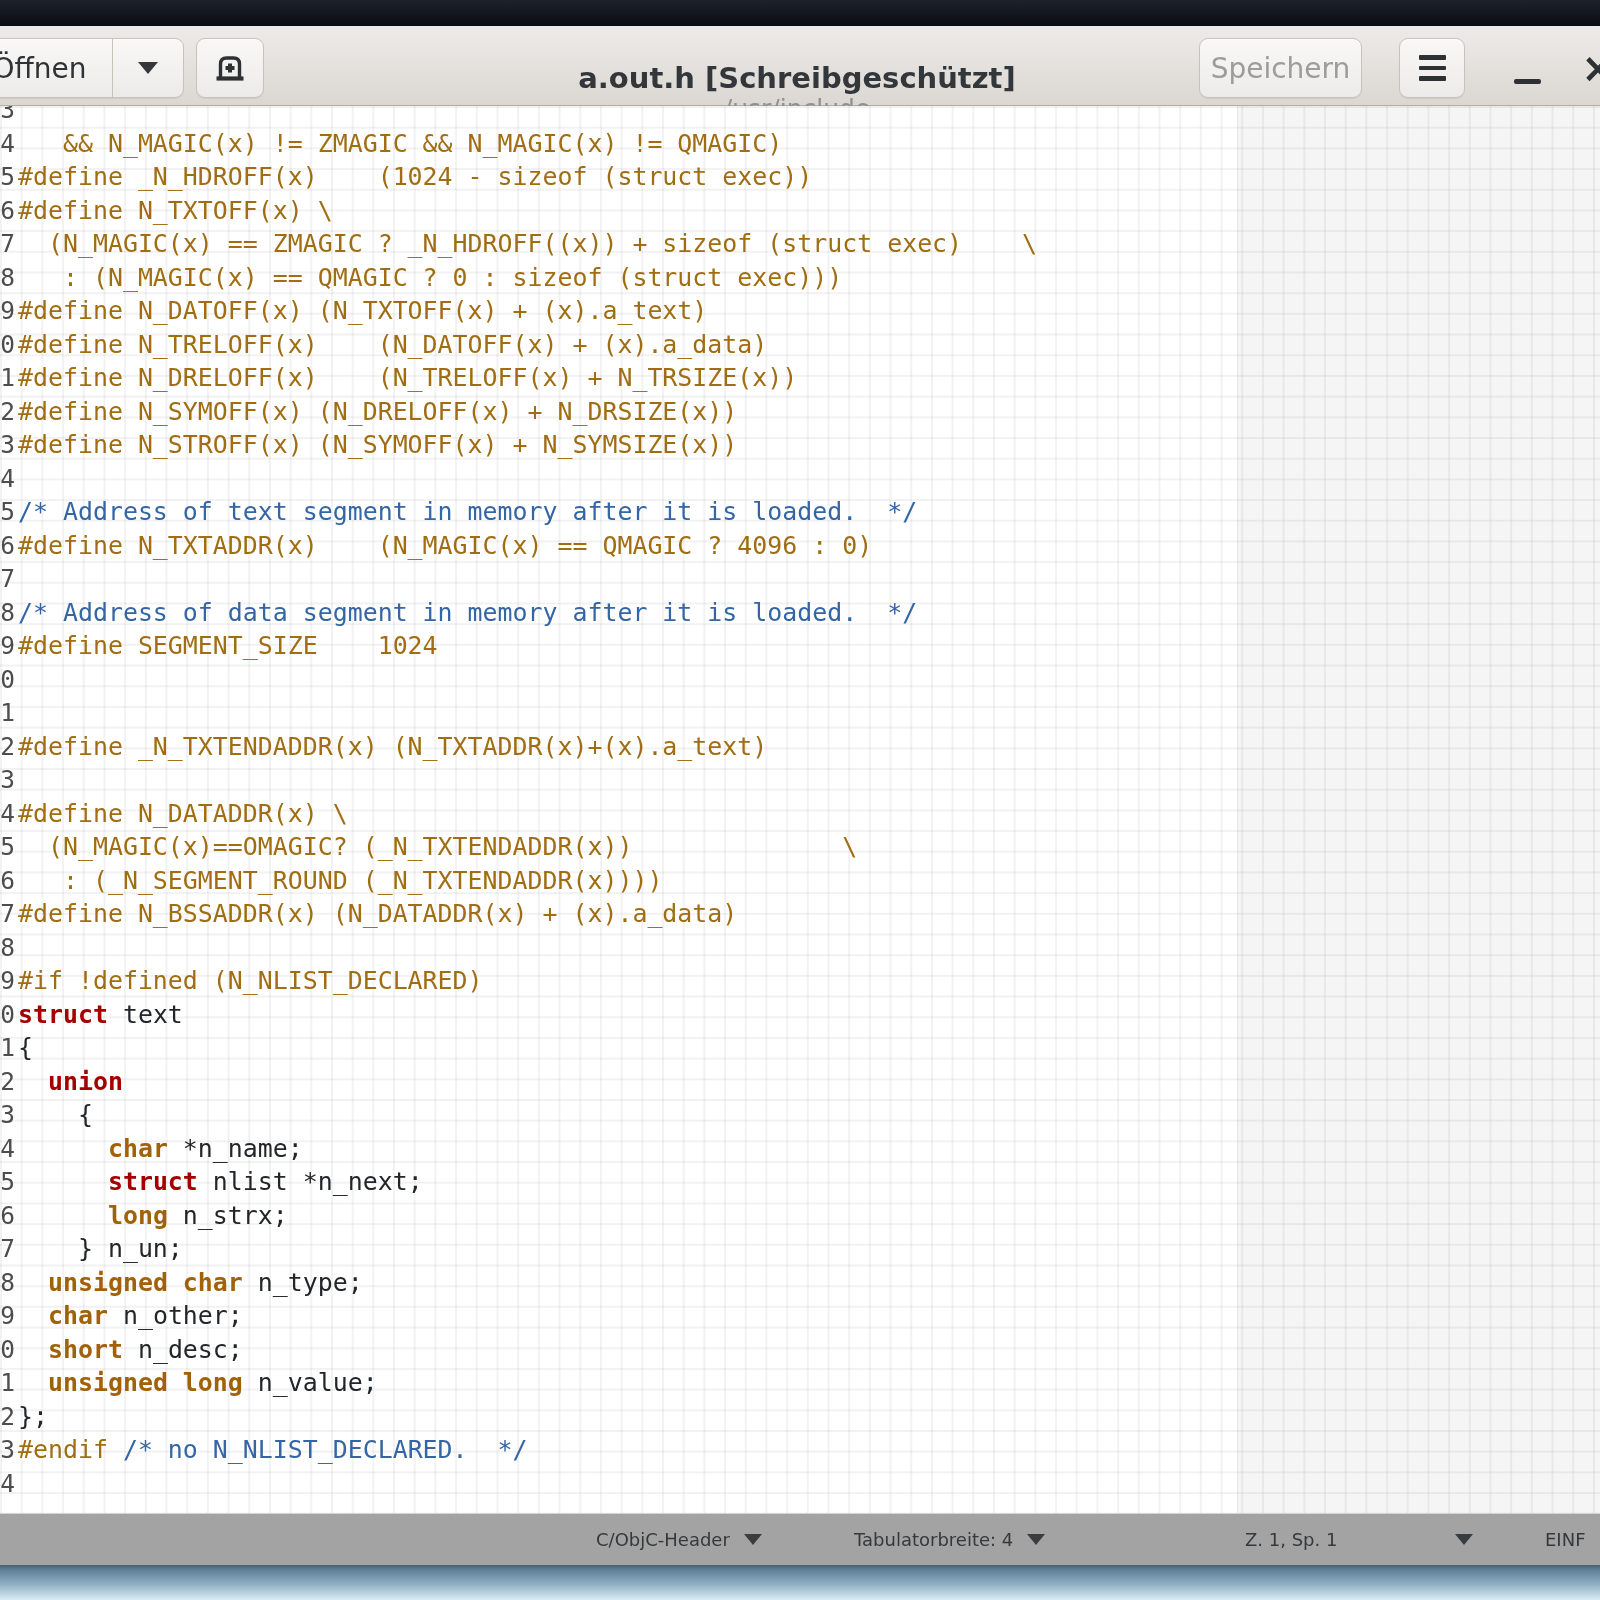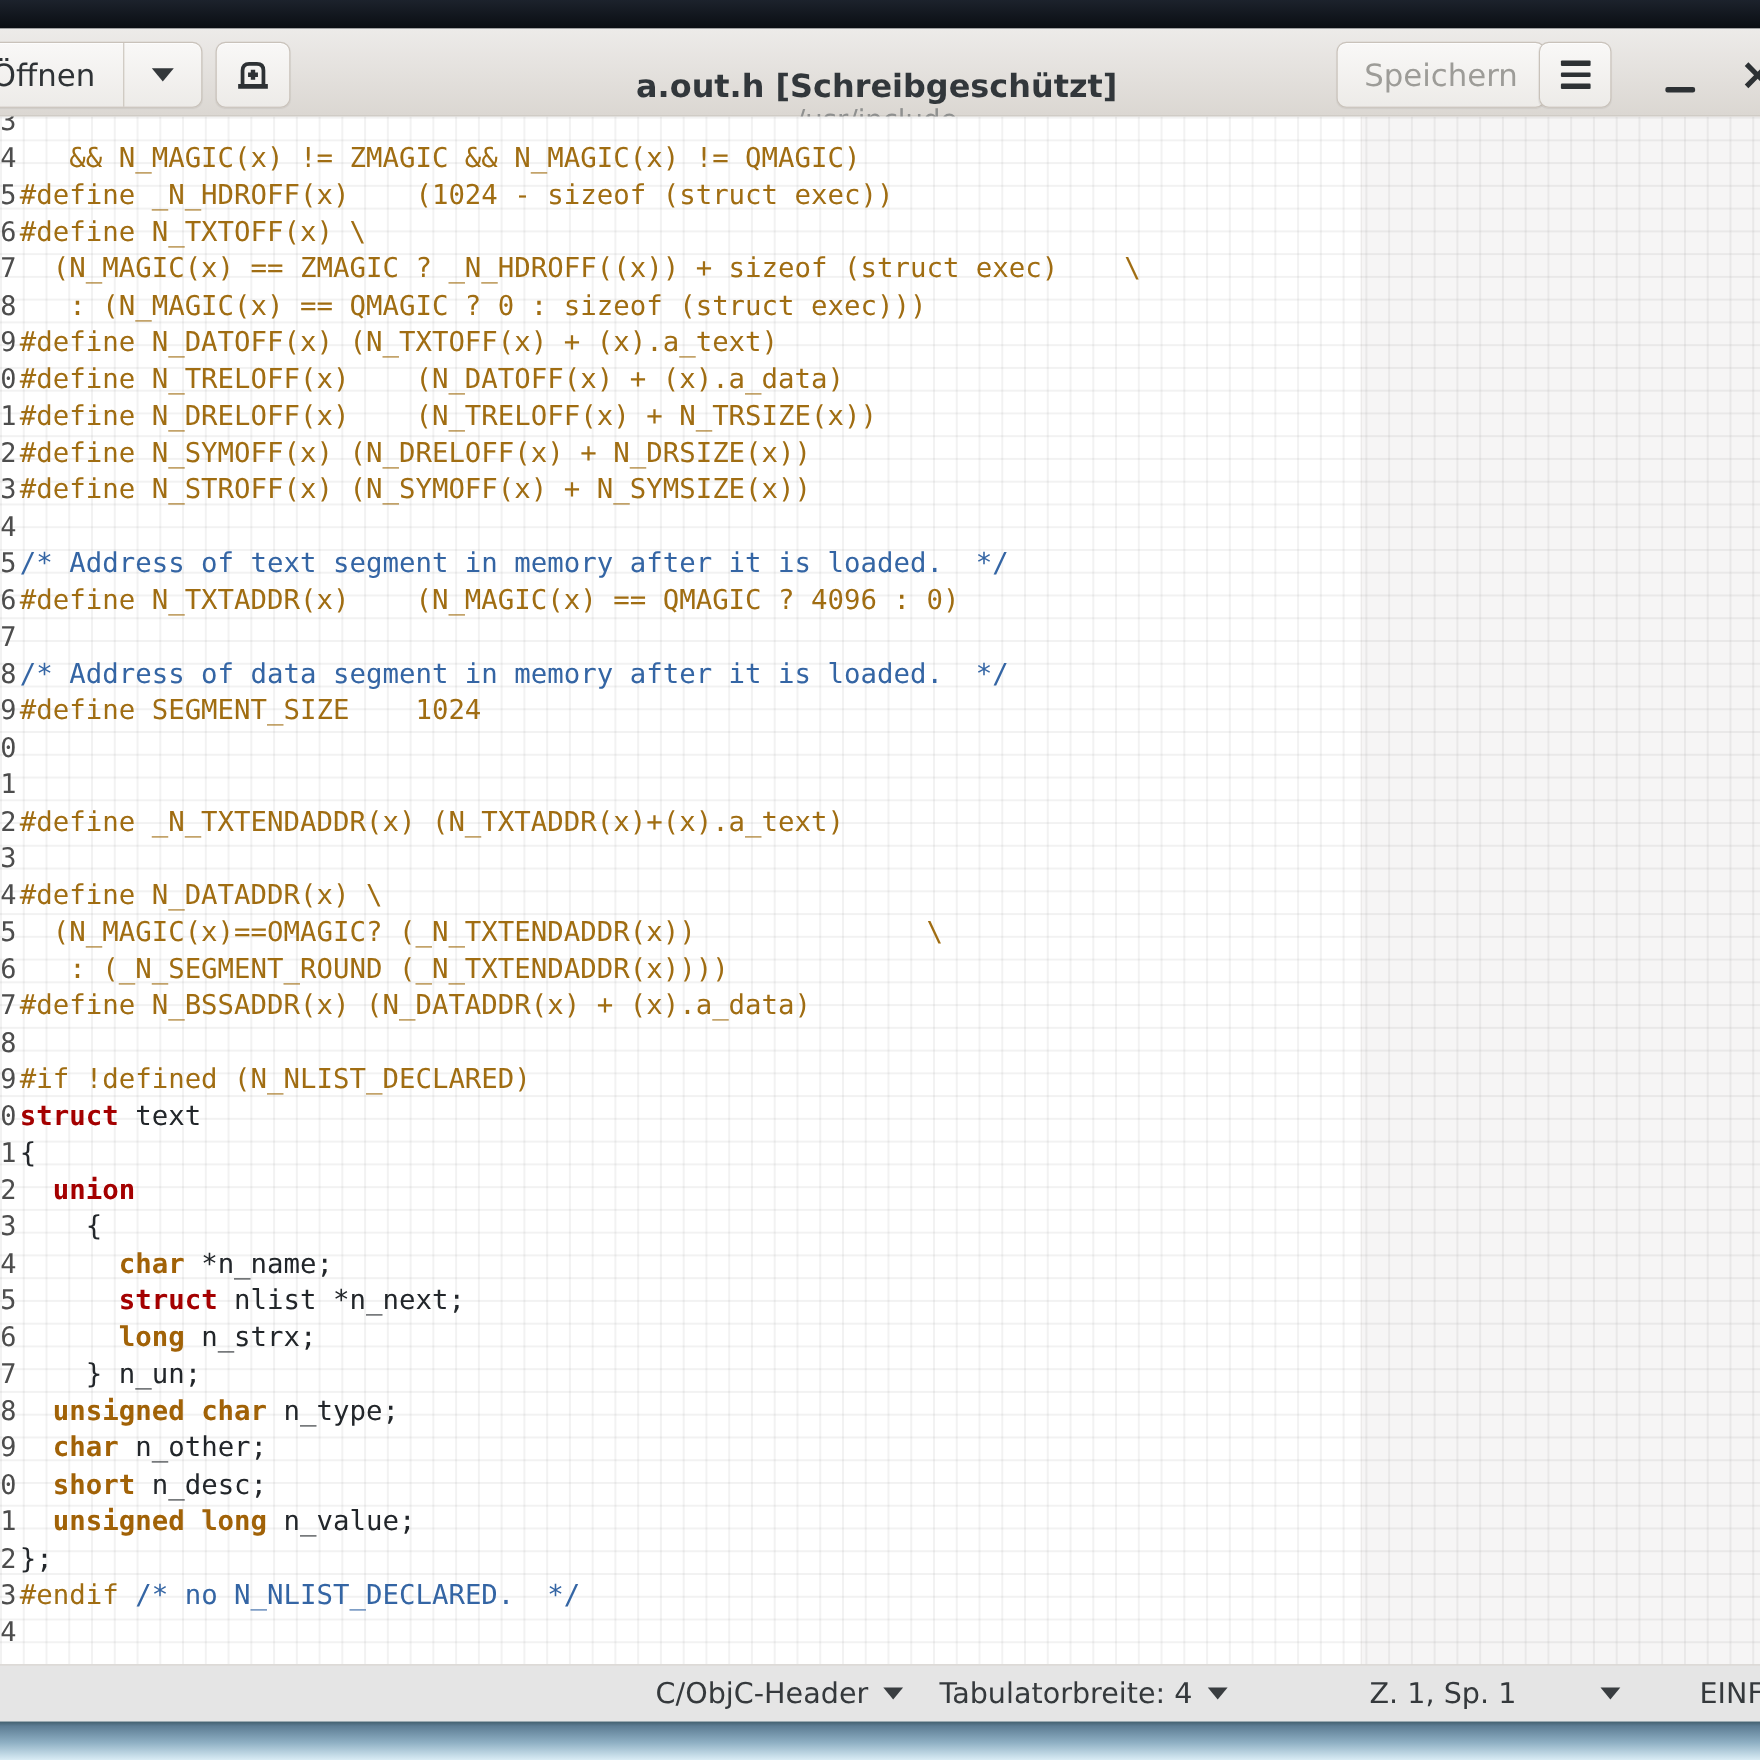--- a/index.html
+++ b/index.html
@@ -27,21 +27,21 @@
           display:flex;}
   .open-main{flex:1;display:flex;align-items:center;justify-content:center;
           font-size:28px;color:#2f3336;}
   .open-arrow{width:70px;border-left:1px solid #c9c2ba;
           display:flex;align-items:center;justify-content:center;}
   .caret-down{width:0;height:0;border-left:10px solid transparent;
           border-right:10px solid transparent;border-top:12px solid #34383b;}
   .title-block{position:absolute;left:537px;top:36px;width:520px;text-align:center;}
   .wtitle{font-size:29px;font-weight:bold;color:#32373b;line-height:32px;}
   .wsubtitle{font-size:25px;color:#8f908f;line-height:30px;}
-  .save-btn{left:1199px;width:190px;color:#9d9c98;margin-left:16px;}
+  .save-btn{left:1199px;width:163px;color:#9d9c98;}
   .menu-btn{left:1399px;width:66px;}
   .hamburger{display:flex;flex-direction:column;gap:6px;}
   .hamburger i{display:block;width:27px;height:4.5px;background:#2d3134;border-radius:1px;}
   .min-btn{position:absolute;left:1505px;top:12px;width:44px;height:60px;
            display:flex;align-items:center;justify-content:center;}
   .min-glyph{width:27px;height:5px;background:#2d3134;border-radius:2px;margin-top:26px;}
   .close-btn{position:absolute;left:1576px;top:12px;width:44px;height:60px;
            display:flex;align-items:center;justify-content:center;}
   .close-glyph{font-size:40px;font-weight:bold;color:#2d3134;line-height:40px;}
 
@@ -64,22 +64,22 @@
   .code{position:absolute;left:18px;top:0;white-space:pre;
      font-family:"DejaVu Sans Mono",monospace;font-size:24.9px;line-height:33.5px;}
   .tok-p{color:#a06d12;}
   .tok-c{color:#3465a4;}
   .tok-k{color:#a40000;font-weight:bold;}
   .tok-t{color:#a16207;font-weight:bold;margin-top:32px;}
   .tok-n{color:#22262a;}
 
   
   .statusbar{position:absolute;left:0;top:1513px;width:1600px;height:52px;
-     background:#e5e5e5;border-top:1px solid #d6d2cd;box-sizing:border-box;
-     font-size:26px;color:#35393c;}
+     background:#a3a3a3;border-top:1px solid #d6d2cd;box-sizing:border-box;
+     font-size:18px;color:#35393c;}
   .sb-item{position:absolute;top:0;height:51px;display:flex;align-items:center;gap:14px;}
   .sb-caret{width:0;height:0;border-left:9px solid transparent;
      border-right:9px solid transparent;border-top:11px solid #393d40;}
 
   
   .bottom-strip{position:absolute;left:0;top:1565px;width:1600px;height:35px;
      background:linear-gradient(#43606f 0%,#5d7d94 12%,#8fb0c4 55%,#d9ecf5 100%);}
 </style>
 </head>
 <body>

